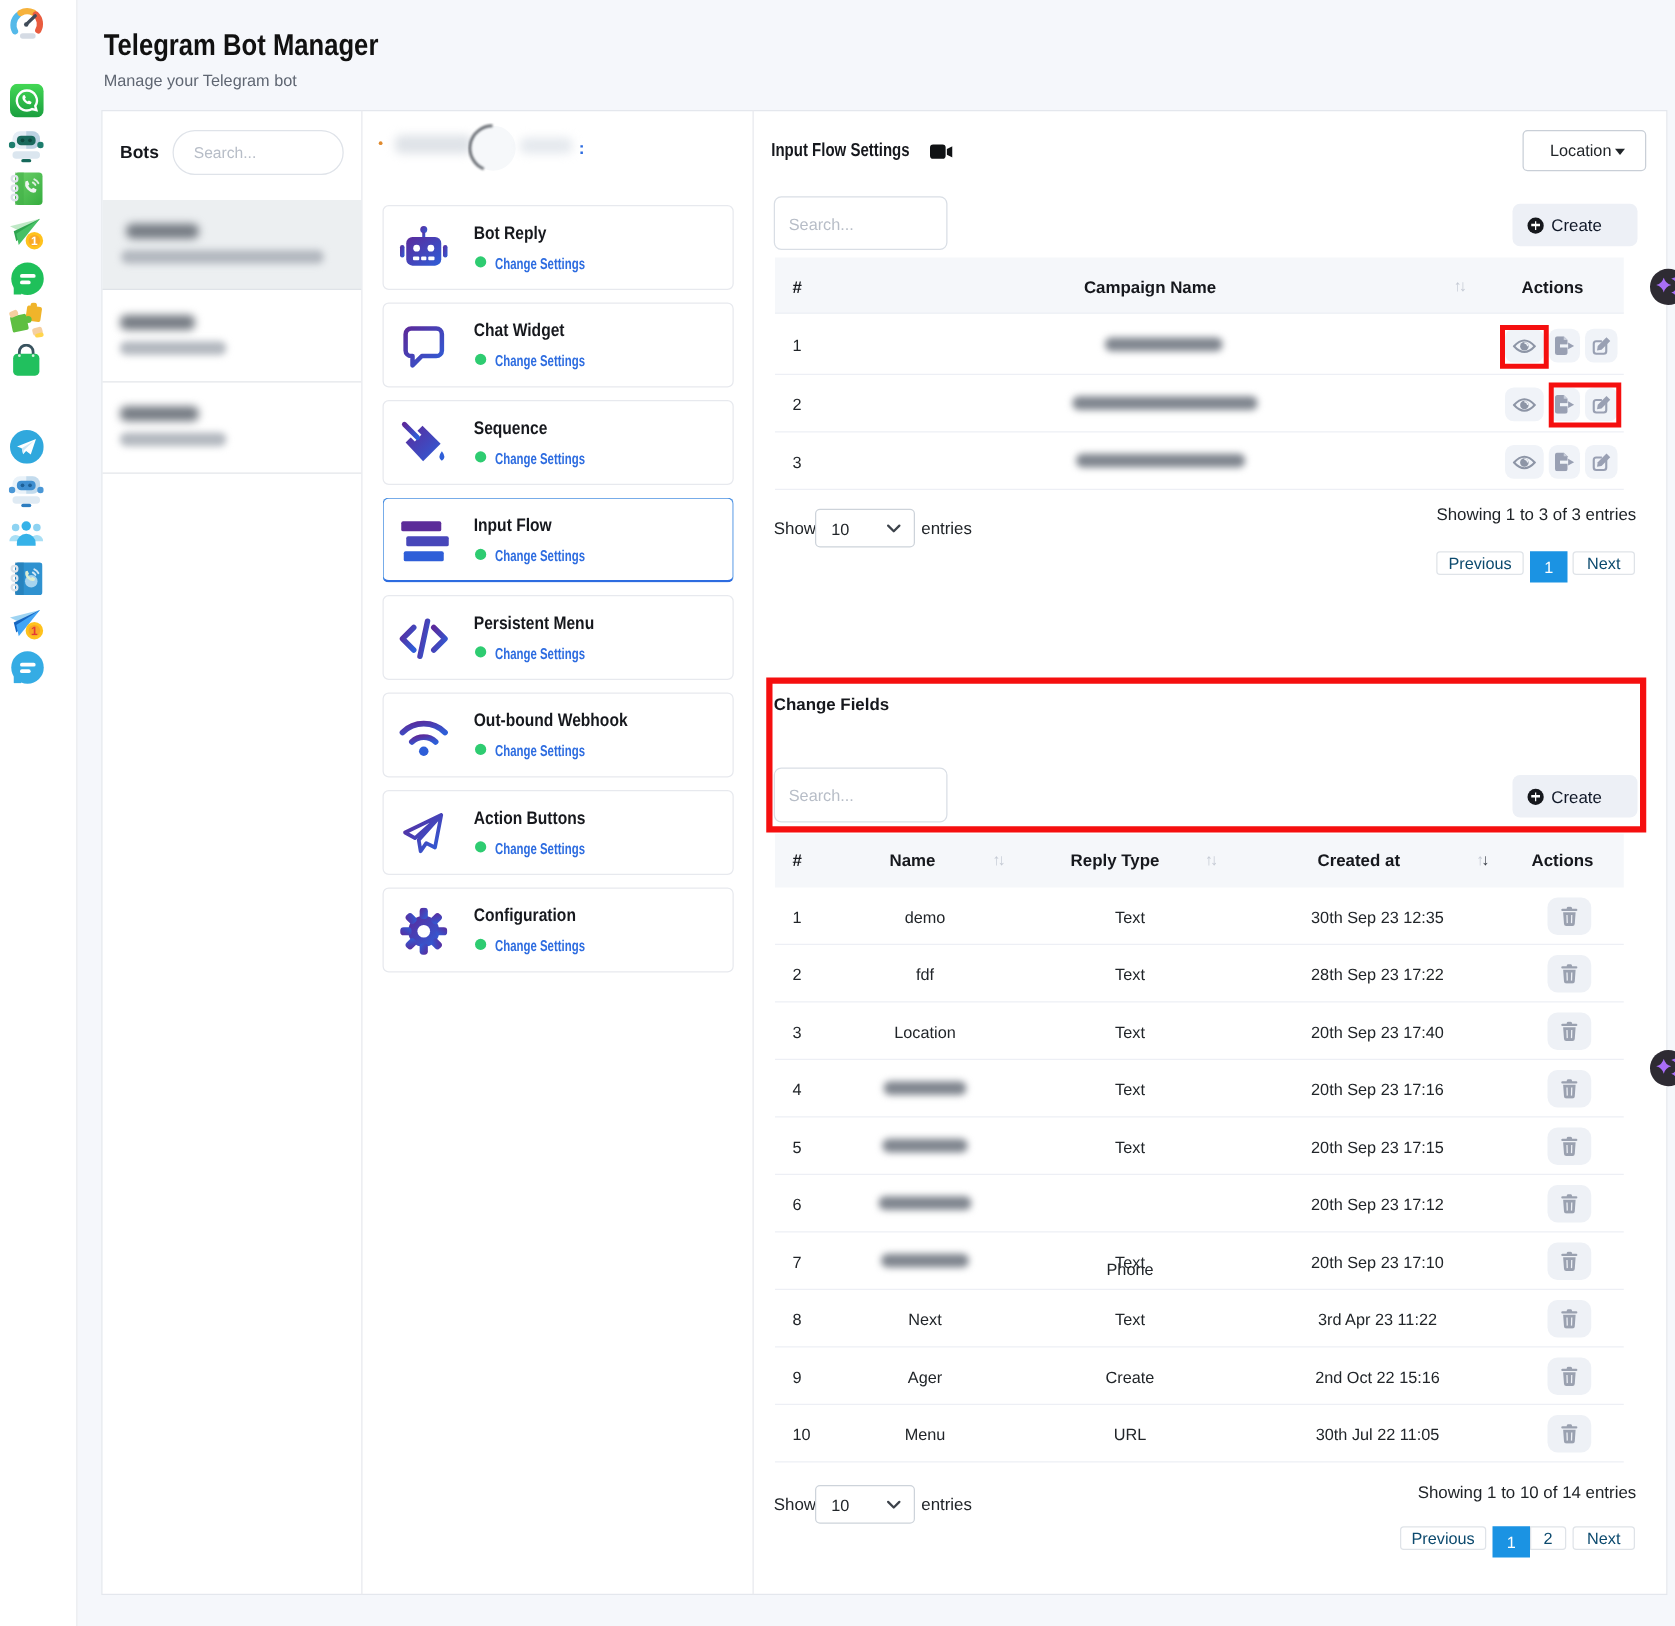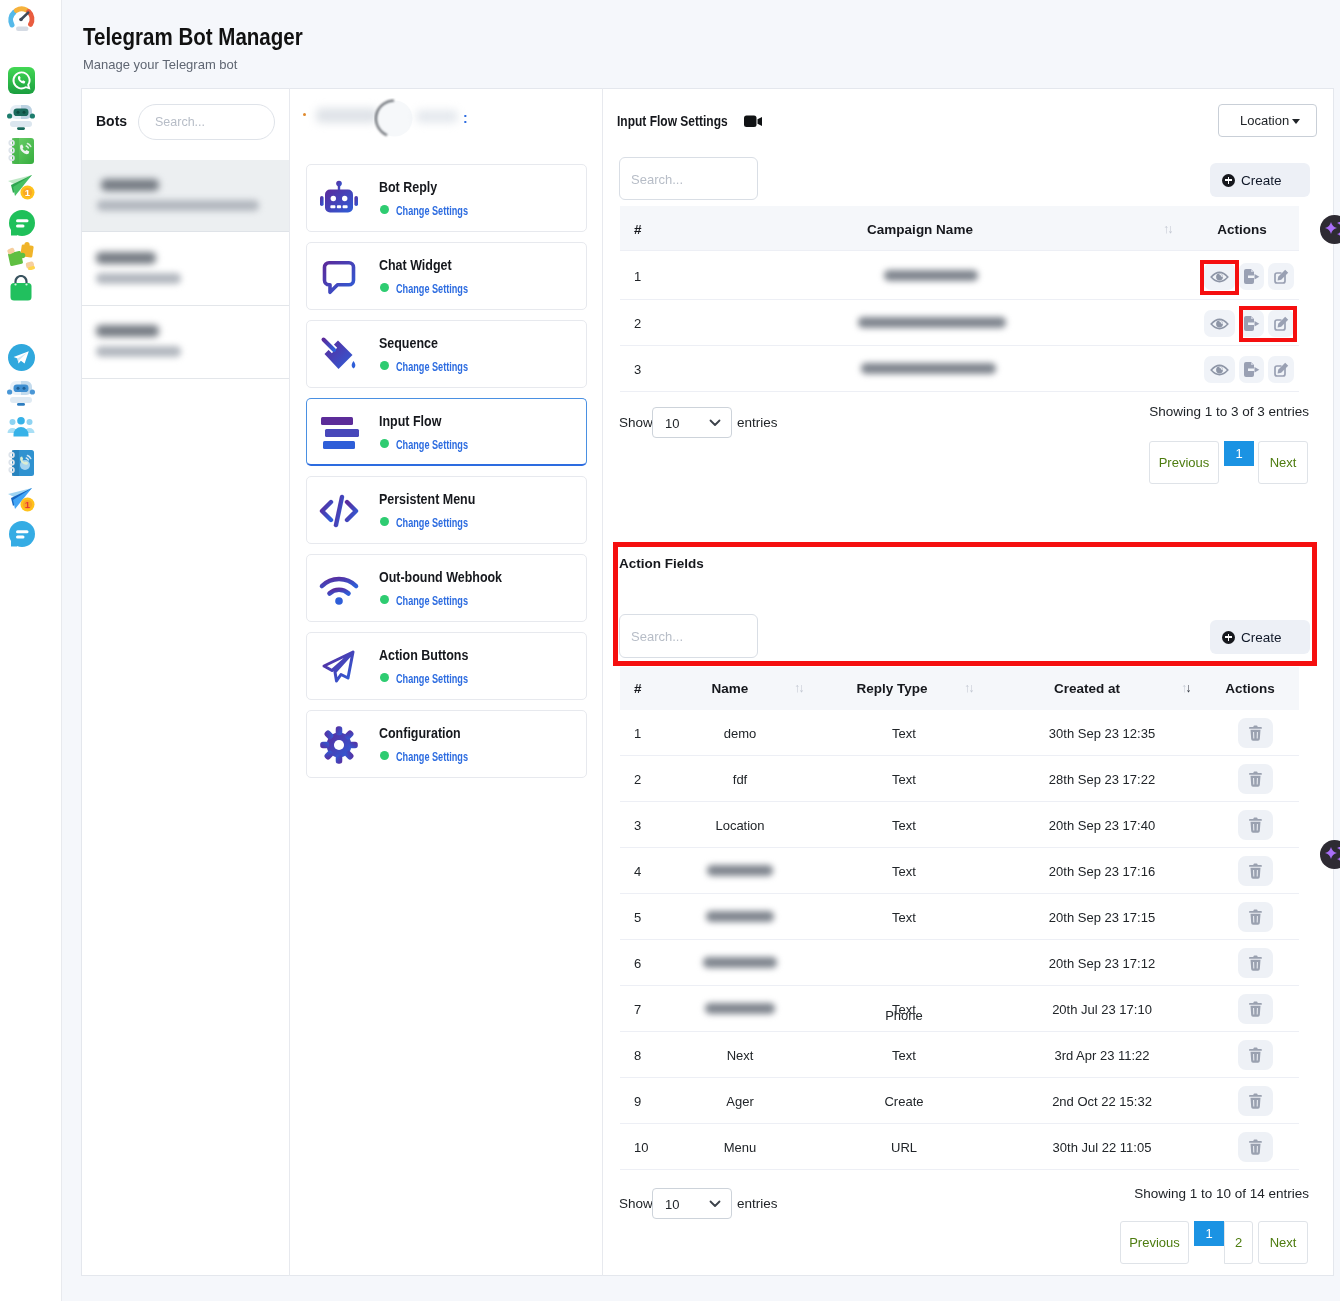--- a/index.html
+++ b/index.html
@@ -17,21 +17,21 @@
 .cell{font-size:13px;color:#212529;position:absolute;white-space:nowrap}
 .sort{font-size:12.5px;color:#c5cad4;position:absolute;letter-spacing:-2px}
 .rowline{position:absolute;left:620px;width:679px;border-bottom:1px solid #edeff5}
 .search{position:absolute;width:139px;height:44px;border:1px solid #d9dee5;border-radius:6px;background:#fff}
 .search span{position:absolute;left:11px;top:14px;font-size:13px;color:#b7bdc7}
 .createbtn{position:absolute;width:100px;height:34px;background:#edf0f6;border-radius:6px;display:flex;align-items:center;justify-content:flex-start;padding-left:12px;gap:6px;font-size:13.5px;color:#101828}
 .plus{width:13px;height:13px;border-radius:50%;background:#16181d;position:relative;flex:0 0 13px}
 .plus:before,.plus:after{content:"";position:absolute;background:#fff}
 .plus:before{left:3px;top:5.9px;width:7px;height:1.4px}
 .plus:after{left:5.9px;top:3px;width:1.4px;height:7px}
-.pgbtn{position:absolute;height:43px;border:1px solid #dfe3e8;border-radius:3px;background:#fff;color:#4d7c0f;font-size:13px;display:flex;align-items:center;justify-content:center}
+.pgbtn{position:absolute;height:19px;border:1px solid #dfe3e8;border-radius:3px;background:#fff;color:#0c4a6e;font-size:13px;display:flex;align-items:center;justify-content:center}
 .pgact{position:absolute;height:25px;background:#1b93e3;color:#fff;font-size:13px;display:flex;align-items:center;justify-content:center}
 .redbox{position:absolute;border:5px solid #f50f0f;z-index:50}
 .redbox4{position:absolute;border:4px solid #f50f0f;z-index:50}
 .selbox{position:absolute;width:80px;height:31px;border:1px solid #cdd3da;border-radius:4px;background:#fff}
 .selbox b{position:absolute;left:12px;top:8px;font-size:13px;font-weight:400;color:#212529}
 .lbl{position:absolute;font-size:13.5px;color:#212529;white-space:nowrap}
 </style></head><body>
 <svg width="0" height="0" style="position:absolute">
     <defs>
       <linearGradient id="pg" x1="0" y1="0" x2="1" y2="1">
@@ -395,21 +395,21 @@
     </svg>
   </div>
 <div class="lbl" style="left:737px;top:415px">entries</div>
 <div class="lbl" style="left:1309px;top:404px;transform:translateX(-100%)">Showing 1 to 3 of 3 entries</div>
 <div class="pgbtn" style="left:1149px;top:441px;width:70px">Previous</div>
 <div class="pgact" style="left:1224px;top:441px;width:30px">1</div>
 <div class="pgbtn" style="left:1258px;top:441px;width:50px">Next</div>
 <div class="redbox4" style="left:1200px;top:260px;width:39px;height:35px"></div>
 <div class="redbox4" style="left:1239px;top:306px;width:58px;height:36px"></div>
 <div class="redbox" style="left:613px;top:542px;width:704px;height:124px"></div>
-<div class="a" style="left:619px;top:556px;font-size:13.5px;font-weight:700;color:#16181d">Action Fields</div>
+<div class="a" style="left:619px;top:556px;font-size:13.5px;font-weight:700;color:#16181d">Change Fields</div>
 <div class="search" style="left:619px;top:614px">
     <span>Search...</span>
   </div>
 <div class="createbtn" style="left:1210px;top:620px">
     <span class="plus"></span>
     <span>Create</span>
   </div>
 <div class="thead" style="top:667px;height:43px"></div>
 <div class="hl" style="left:634px;top:681px">#</div>
 <div class="hl c" style="left:730px;top:681px">Name</div>
@@ -493,21 +493,21 @@
       <path d="M5.5,1.2 a1,1 0 0 1 1,-0.8 h2 a1,1 0 0 1 1,0.8 l0.2,0.8 h3.3 a0.9,0.9 0 0 1 0,1.8 H1.9 a0.9,0.9 0 0 1 0,-1.8 h3.4 z" fill="#9aa1b0"></path>
       <path d="M2.5,4.8 h10 l-0.7,9.3 a1.8,1.8 0 0 1 -1.8,1.7 H5 a1.8,1.8 0 0 1 -1.8,-1.7 z" fill="#9aa1b0"></path>
       <line x1="5.6" y1="7" x2="5.8" y2="13.5" stroke="#eef1f6" stroke-width="1"></line>
       <line x1="9.4" y1="7" x2="9.2" y2="13.5" stroke="#eef1f6" stroke-width="1"></line>
     </svg>
   </div>
 <div class="rowline" style="top:985px"></div>
 <div class="cell" style="left:634px;top:1002px">7</div>
 <div class="a" style="left:705px;top:1003px;width:70px;height:11px;background:#7f858e;border-radius:5px;filter:blur(3.0px);opacity:1.0"></div>
 <div class="cell c" style="left:904px;top:1002px">Text</div>
-<div class="cell c" style="left:1102px;top:1002px">20th Jul 23 17:10</div>
+<div class="cell c" style="left:1102px;top:1002px">20th Sep 23 17:10</div>
 <div class="trash-btn" style="left:1238px;top:994px">
     <svg width="15" height="16" viewBox="0 0 15 16">
       <path d="M5.5,1.2 a1,1 0 0 1 1,-0.8 h2 a1,1 0 0 1 1,0.8 l0.2,0.8 h3.3 a0.9,0.9 0 0 1 0,1.8 H1.9 a0.9,0.9 0 0 1 0,-1.8 h3.4 z" fill="#9aa1b0"></path>
       <path d="M2.5,4.8 h10 l-0.7,9.3 a1.8,1.8 0 0 1 -1.8,1.7 H5 a1.8,1.8 0 0 1 -1.8,-1.7 z" fill="#9aa1b0"></path>
       <line x1="5.6" y1="7" x2="5.8" y2="13.5" stroke="#eef1f6" stroke-width="1"></line>
       <line x1="9.4" y1="7" x2="9.2" y2="13.5" stroke="#eef1f6" stroke-width="1"></line>
     </svg>
   </div>
 <div class="rowline" style="top:1031px"></div>
 <div class="cell" style="left:634px;top:1048px">8</div>
@@ -519,21 +519,21 @@
       <path d="M5.5,1.2 a1,1 0 0 1 1,-0.8 h2 a1,1 0 0 1 1,0.8 l0.2,0.8 h3.3 a0.9,0.9 0 0 1 0,1.8 H1.9 a0.9,0.9 0 0 1 0,-1.8 h3.4 z" fill="#9aa1b0"></path>
       <path d="M2.5,4.8 h10 l-0.7,9.3 a1.8,1.8 0 0 1 -1.8,1.7 H5 a1.8,1.8 0 0 1 -1.8,-1.7 z" fill="#9aa1b0"></path>
       <line x1="5.6" y1="7" x2="5.8" y2="13.5" stroke="#eef1f6" stroke-width="1"></line>
       <line x1="9.4" y1="7" x2="9.2" y2="13.5" stroke="#eef1f6" stroke-width="1"></line>
     </svg>
   </div>
 <div class="rowline" style="top:1077px"></div>
 <div class="cell" style="left:634px;top:1094px">9</div>
 <div class="cell c" style="left:740px;top:1094px">Ager</div>
 <div class="cell c" style="left:904px;top:1094px">Create</div>
-<div class="cell c" style="left:1102px;top:1094px">2nd Oct 22 15:32</div>
+<div class="cell c" style="left:1102px;top:1094px">2nd Oct 22 15:16</div>
 <div class="trash-btn" style="left:1238px;top:1086px">
     <svg width="15" height="16" viewBox="0 0 15 16">
       <path d="M5.5,1.2 a1,1 0 0 1 1,-0.8 h2 a1,1 0 0 1 1,0.8 l0.2,0.8 h3.3 a0.9,0.9 0 0 1 0,1.8 H1.9 a0.9,0.9 0 0 1 0,-1.8 h3.4 z" fill="#9aa1b0"></path>
       <path d="M2.5,4.8 h10 l-0.7,9.3 a1.8,1.8 0 0 1 -1.8,1.7 H5 a1.8,1.8 0 0 1 -1.8,-1.7 z" fill="#9aa1b0"></path>
       <line x1="5.6" y1="7" x2="5.8" y2="13.5" stroke="#eef1f6" stroke-width="1"></line>
       <line x1="9.4" y1="7" x2="9.2" y2="13.5" stroke="#eef1f6" stroke-width="1"></line>
     </svg>
   </div>
 <div class="rowline" style="top:1123px"></div>
 <div class="cell" style="left:634px;top:1140px">10</div>

